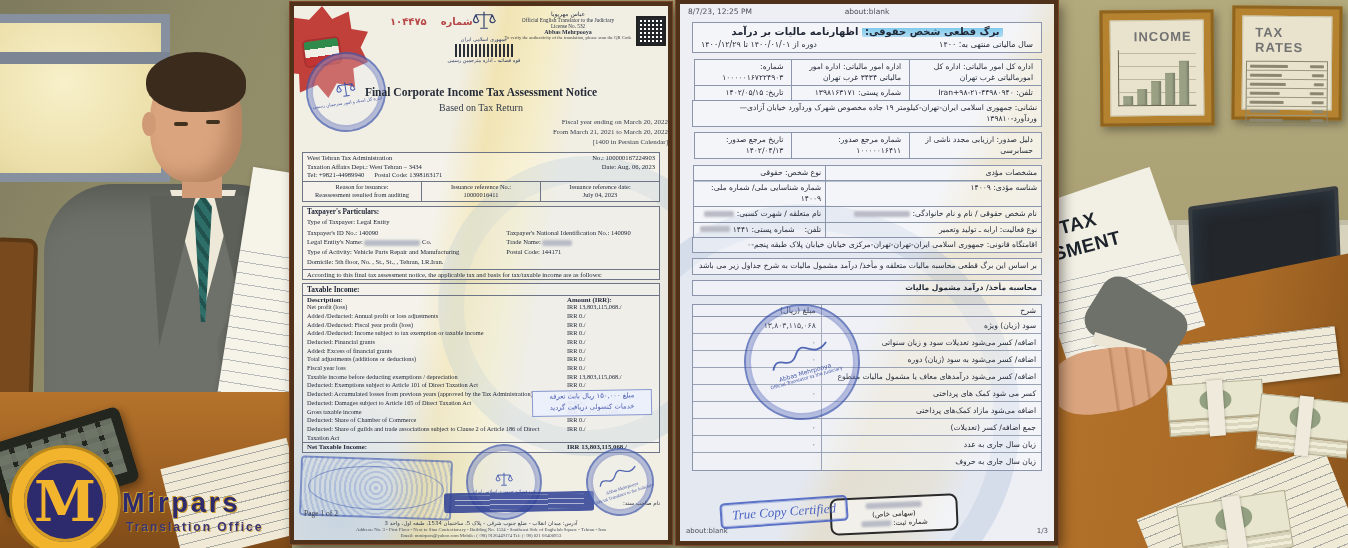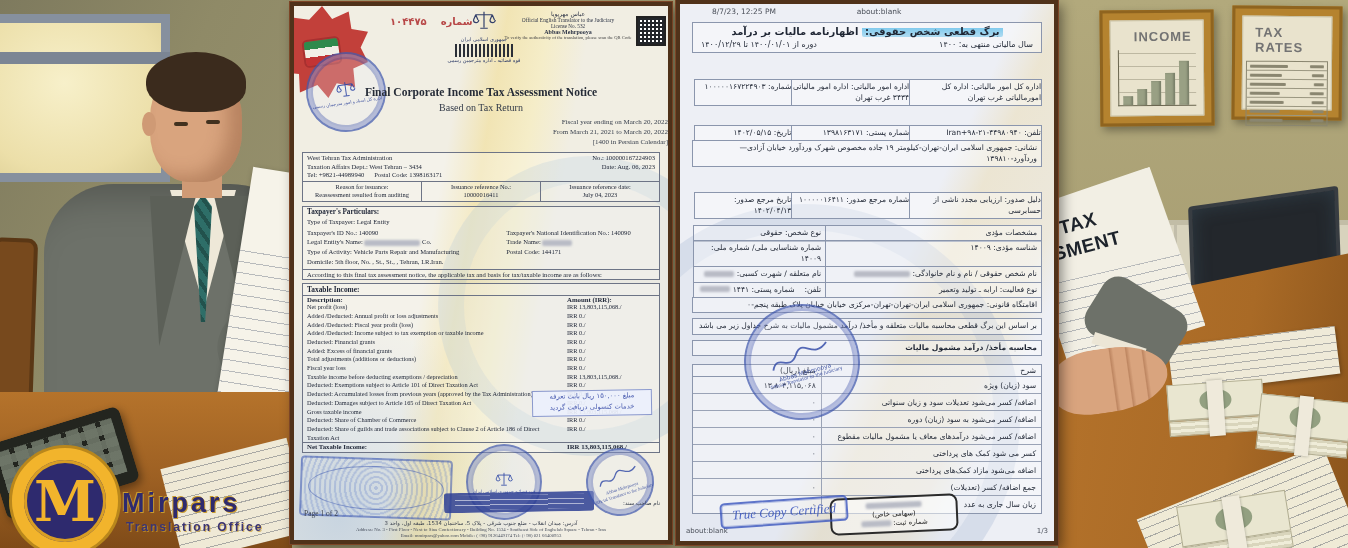--- a/index.html
+++ b/index.html
@@ -209,30 +209,30 @@
   .addr-en{left:0;right:0;bottom:8px;text-align:center;font-size:4.8px;color:#474e5c;}
   .contact-en{left:0;right:0;bottom:2.5px;text-align:center;font-size:4.8px;color:#474e5c;}
 
   
   .doc-fa{left:676px;top:0;width:382px;height:545px;}
   .paper-fa{background:#edeff5;font-family:"DejaVu Sans",sans-serif;color:#1f2634;direction:rtl;}
   .paper-fa::before{content:"";position:absolute;inset:0;
     background:linear-gradient(115deg,transparent 55%,rgba(232,203,120,.28) 62%,rgba(232,203,120,.2) 76%,transparent 82%);}
   .wm-circle-fa{left:-90px;top:200px;width:430px;height:430px;border-radius:50%;
     border:26px solid rgba(150,170,205,.18);background:rgba(160,178,210,.10);}
-  .print-hdr{top:3px;left:8px;right:8px;display:flex;font-size:7.5px;color:#4a4f59;direction:ltr;margin-left:24px;}
+  .print-hdr{top:3px;left:8px;right:8px;display:flex;font-size:7.5px;color:#4a4f59;direction:ltr;}
   .print-hdr .c{position:absolute;left:0;right:0;text-align:center;}
   .fa-body{left:12px;right:12px;top:18px;}
   .fbox{border:1.2px solid #8b96ad;background:rgba(255,255,255,.4);}
   .fa-title-row{text-align:center;font-size:10px;font-weight:bold;padding:3px 2px 1px;}
   .hl{background:linear-gradient(rgba(120,200,235,.0) 15%,rgba(110,195,235,.85) 20%,rgba(110,195,235,.55) 90%);
       padding:0 3px;border-radius:2px;}
   .fa-sub-row{display:flex;justify-content:space-between;font-size:8px;padding:2px 8px 3px;}
   .g3{display:flex;margin-top:6px;}
-  .g3 > div{border:1.2px solid #8b96ad;padding:2px 0;font-size:7.6px;line-height:10.5px;background:rgba(255,255,255,.4);margin-top:20px;}
+  .g3 > div{border:1.2px solid #8b96ad;padding:2px 8px;font-size:7.6px;line-height:10.5px;background:rgba(255,255,255,.4);}
   .g3 > div + div{margin-right:-1.2px;}
   .g3 .c1{width:38%;}
   .g3 .c2{width:34%;}
   .g3 .c3{width:28%;}
   .g3.tight{margin-top:-1.2px;}
   .full-cell{border:1.2px solid #8b96ad;margin-top:-1.2px;padding:2px 4px;font-size:7.6px;
     line-height:10.5px;background:rgba(255,255,255,.4);}
   .m-grid{display:flex;margin-top:-1.2px;}
   .m-grid > div{border:1.2px solid #8b96ad;padding:2px 4px;font-size:7.6px;line-height:10.5px;background:rgba(255,255,255,.4);}
   .m-grid .w62{width:62%;}
@@ -690,20 +690,24 @@
               <span class="famt"></span>
             </div>
           <div class="frow">
               <span class="fdesc">جمع اضافه/ کسر (تعدیلات)</span>
               <span class="famt">۰</span>
             </div>
           <div class="frow">
               <span class="fdesc">زیان سال جاری به عدد</span>
               <span class="famt">۰</span>
             </div>
+          <div class="frow">
+              <span class="fdesc">زیان سال جاری به حروف</span>
+              <span class="famt"></span>
+            </div>
         </div>
       </div>
 
       <div class="abs stamp-round tr-stamp-fa">
         <svg class="sig" style="position:static" width="70" height="26" viewBox="0 0 50 20">
           <path d="M2 15 C8 2 14 20 22 8 S34 16 47 5"></path>
         </svg>
         <div class="tiny" style="font-size:6px">Abbas Mehrpooya</div>
         <div class="tiny">Official Translator to the Judiciary</div>
       </div>

